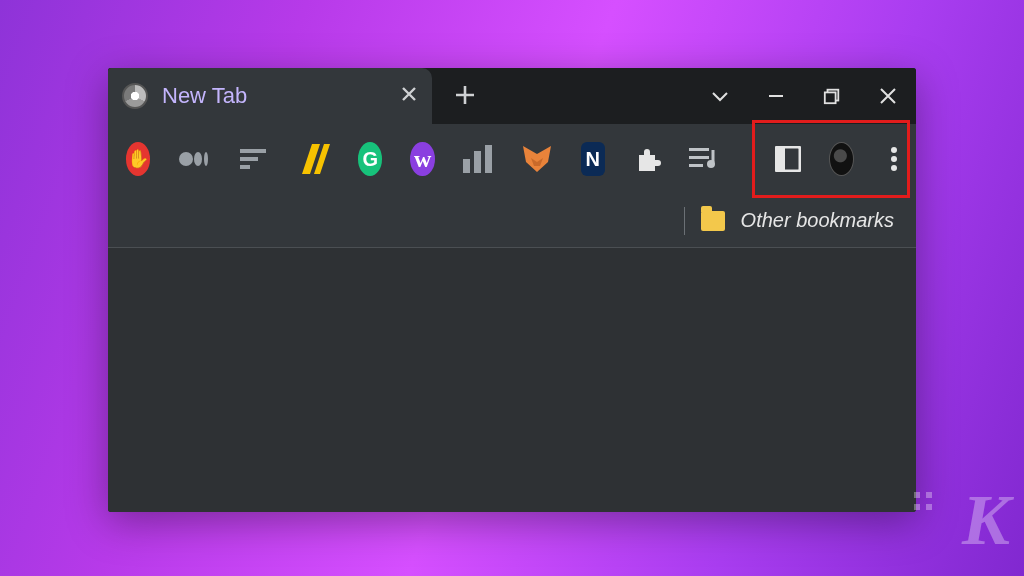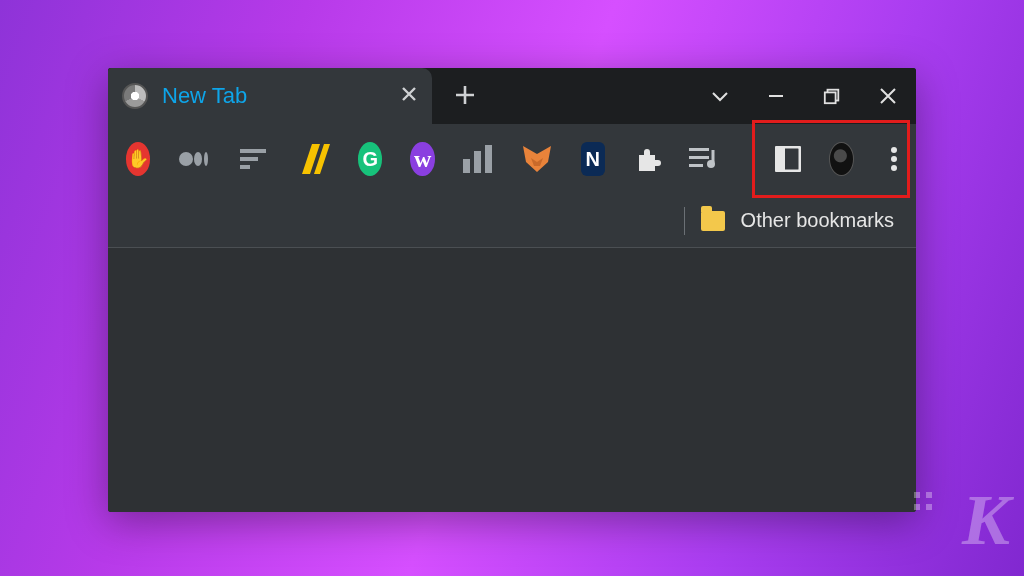--- a/index.html
+++ b/index.html
@@ -31,21 +31,21 @@
   .tab {
     background: #33373b;
     width: 324px;
     display: flex;
     align-items: center;
     padding: 0 14px;
     border-top-right-radius: 10px;
     gap: 14px;
     position: relative;
   }
-  .tab-title { color: #0ea5e9; font-size: 22px; font-weight:400; flex:1; }
+  .tab-title { color: #c4b5fd; font-size: 22px; font-weight:400; flex:1; }
   .chrome-icon {
     width: 26px; height: 26px; border-radius: 50%;
     background:
       radial-gradient(circle at 50% 50%, #fff 0 4px, transparent 4.5px),
       conic-gradient(#bdbdbd 0 120deg, #9a9a9a 120deg 240deg, #7a7a7a 240deg 360deg);
     border: 2px solid #555;
   }
   .tab-close { color:#cfd1d3; font-size:22px; cursor:pointer; }
   .newtab-area { display:flex; align-items:center; padding:0 22px; }
   .plus { color:#cfd1d3; font-size:30px; font-weight:300; cursor:pointer; }
@@ -86,20 +86,21 @@
   
   .bookmarks {
     height:54px;
     background:#33373b;
     border-bottom:1px solid #4b4f53;
     display:flex;
     align-items:center;
     justify-content:flex-end;
     padding-right:22px;
     gap:16px;
+    font-style:italic;
   }
   .vsep { width:1px; height:28px; background:#6b7075; }
   .folder-icon {
     width:24px; height:20px;
     background:#f3c84b;
     border-radius:2px;
     position:relative;
   }
   .folder-icon::before{
     content:""; position:absolute; left:0; top:-5px; width:11px; height:6px;

